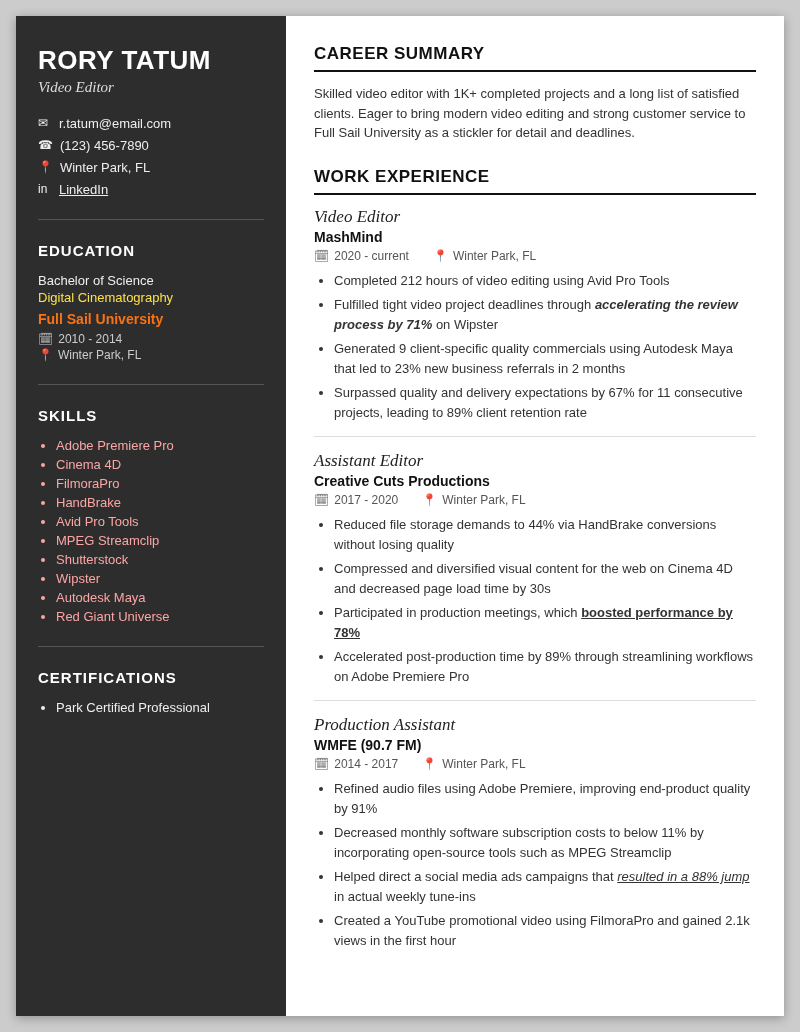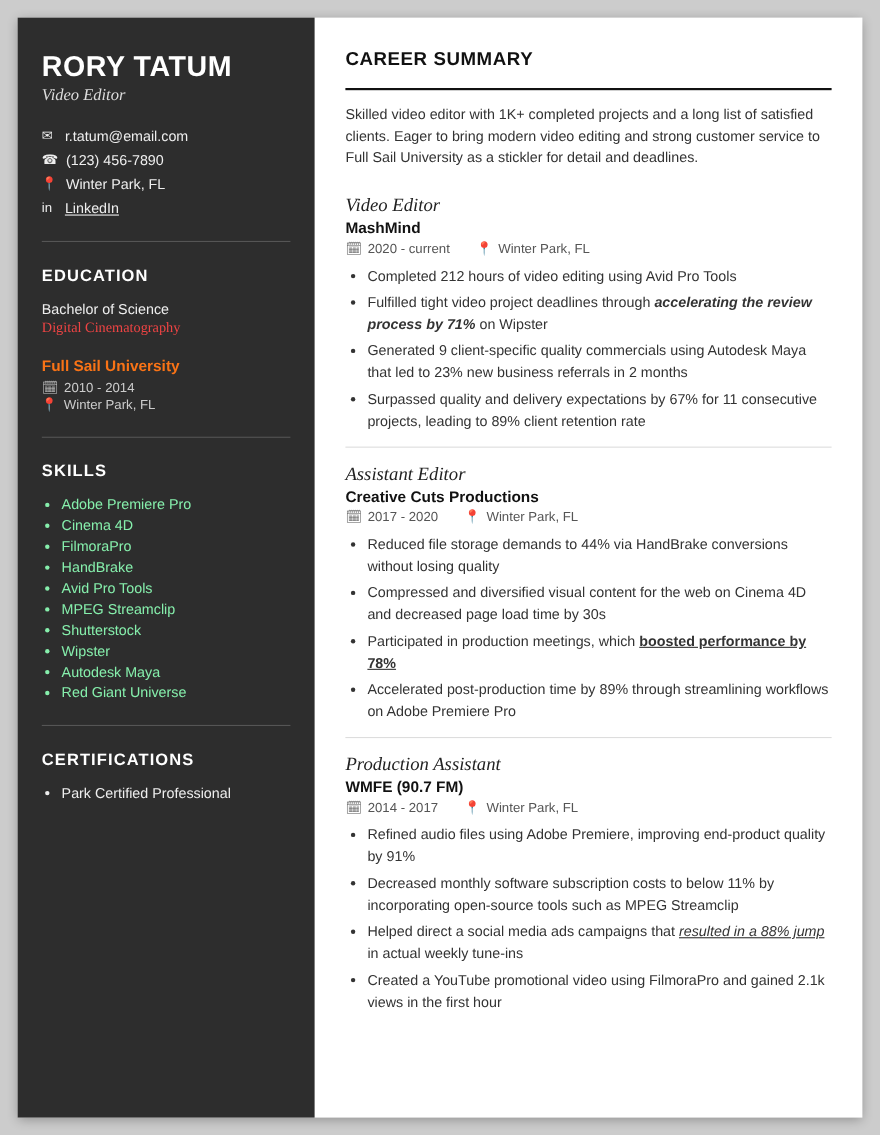--- a/index.html
+++ b/index.html
@@ -78,23 +78,23 @@
       margin-bottom: 14px;
     }
     .sidebar-edu-degree {
       font-size: 13px;
       color: #eee;
       font-family: Arial, sans-serif;
       margin-bottom: 2px;
     }
     .sidebar-edu-major {
       font-size: 13px;
-      color: #ef4444;
-      font-family: Liberation Serif, serif;
-      margin-bottom: 18px;
+      color: #fde047;
+      font-family: Liberation Sans, sans-serif;
+      margin-bottom: 6px;
     }
     .sidebar-edu-school {
       font-family: Arial, sans-serif;
       font-weight: 700;
       font-size: 14px;
       color: #f97316;
       margin-bottom: 5px;
     }
     .sidebar-edu-meta {
       display: flex;
@@ -110,21 +110,21 @@
       align-items: center;
       gap: 5px;
       font-size: 12px;
       color: #ccc;
       font-family: Arial, sans-serif;
       margin-bottom: 2px;
     }
     .skills-list {
       list-style: disc;
       padding-left: 18px;
-      color: #86efac;
+      color: #fca5a5;
       font-family: Arial, sans-serif;
       font-size: 13px;
     }
     .skills-list li {
       margin-bottom: 4px;
     }
     .cert-list {
       list-style: disc;
       padding-left: 18px;
       color: #eee;
@@ -140,21 +140,21 @@
       padding: 28px 28px 28px 28px;
     }
     .section-title {
       font-family: Arial, sans-serif;
       font-weight: 900;
       font-size: 17px;
       text-transform: uppercase;
       letter-spacing: 0.5px;
       color: #111;
       border-bottom: 2px solid #111;
-      padding-bottom: 16px;
+      padding-bottom: 6px;
       margin-bottom: 12px;
     }
     .career-summary-text {
       font-family: Arial, sans-serif;
       font-size: 13px;
       color: #333;
       line-height: 1.5;
       margin-bottom: 24px;
     }
     .work-section {
@@ -282,20 +282,21 @@
     <ul class="cert-list" id="cert-list">
         <li>Park Certified Professional</li>
       </ul>
   </div>
 
   <div class="main">
 
     <div class="section-title">CAREER SUMMARY</div>
     <p class="career-summary-text">Skilled video editor with 1K+ completed projects and a long list of satisfied clients. Eager to bring modern video editing and strong customer service to Full Sail University as a stickler for detail and deadlines.</p>
 
+    <div class="section-title">WORK EXPERIENCE</div>
 
     <div id="jobs-container">
         <div class="work-section">
           <div class="job-title">Video Editor</div>
           <div class="job-company">MashMind</div>
           <div class="job-meta">
             <div class="job-meta-item"><span style="font-size:12px;">🗓</span> 2020 - current</div>
             <div class="job-meta-item"><span style="font-size:12px;">📍</span> Winter Park, FL</div>
           </div>
           <ul class="bullet-list">

